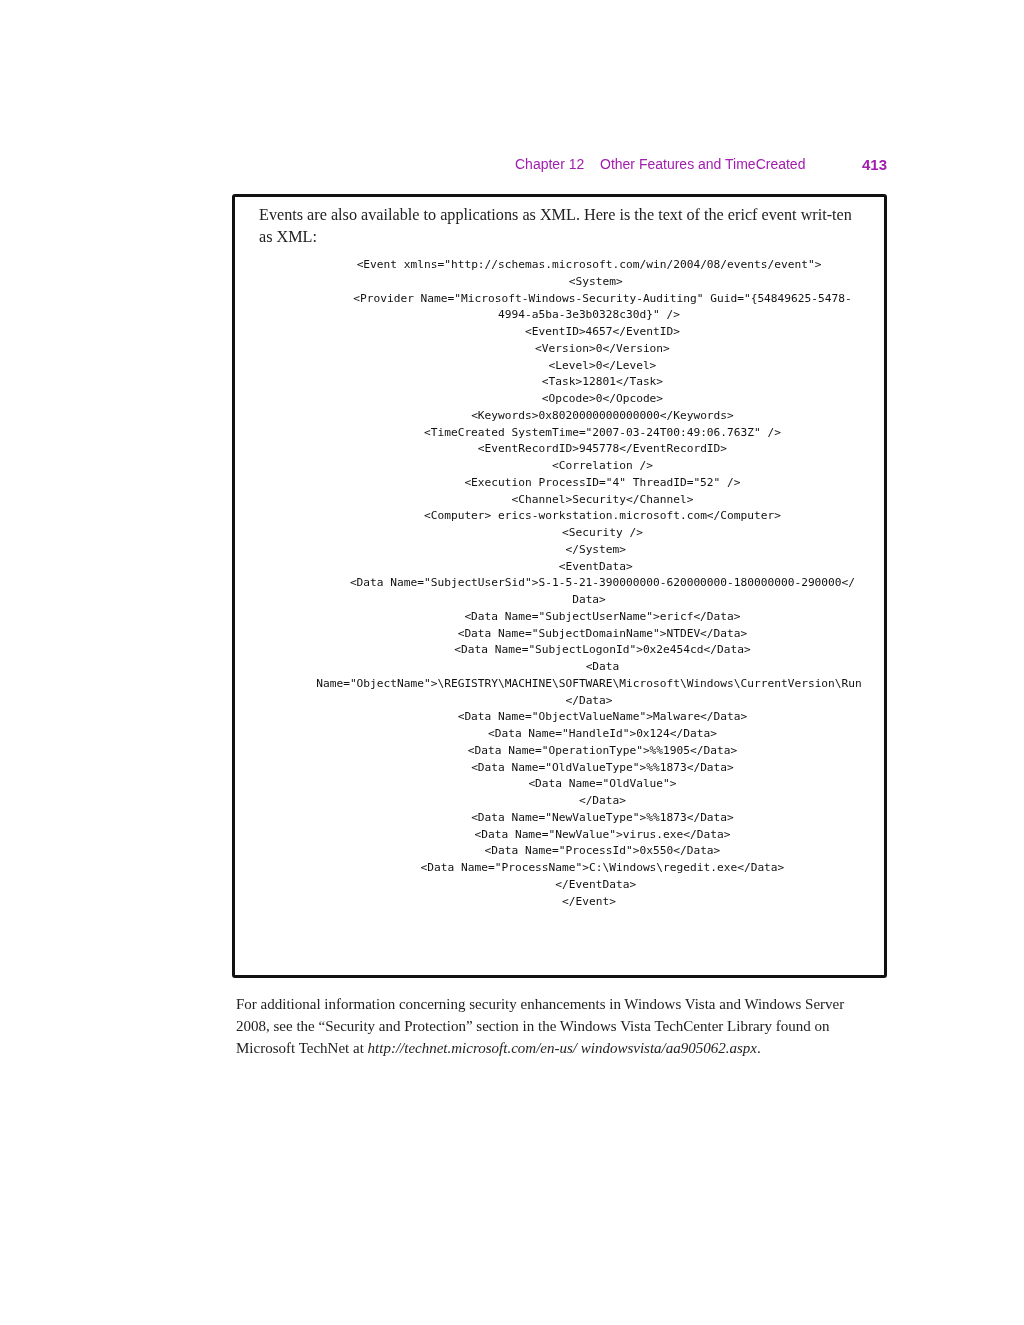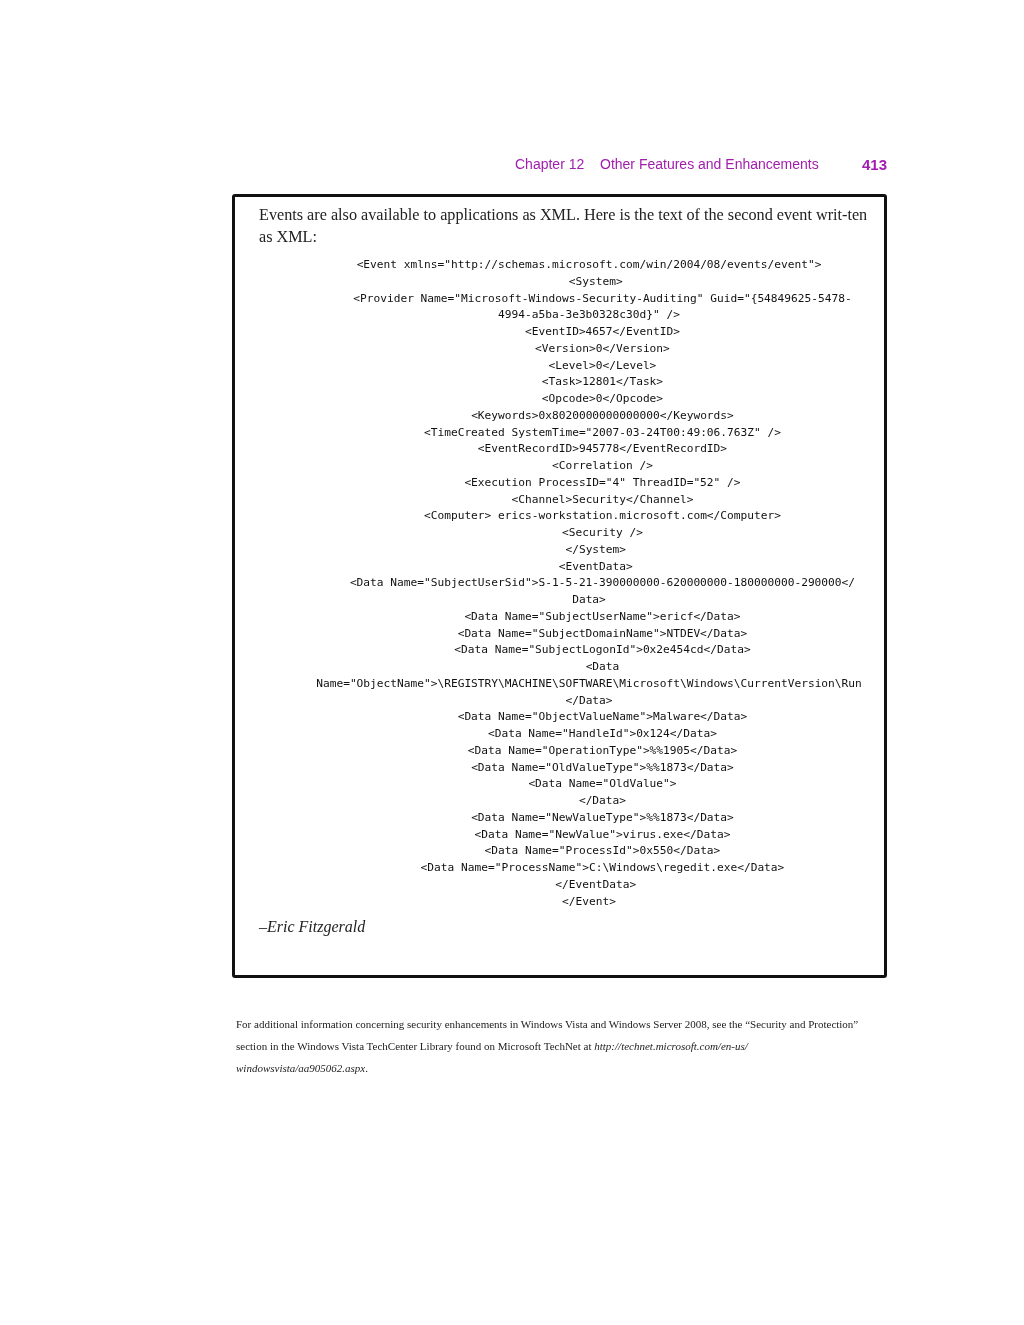--- a/index.html
+++ b/index.html
@@ -28,34 +28,33 @@
   .code .ln { display: block; height: 16.75px; text-align: center; }
   .attribution {
     position: absolute; left: 24px; top: 719px; width: 610px;
     font-family: "Liberation Serif", serif; font-style: italic; font-size: 16px; line-height: 22px; color: #222;
   }
   .attribution .role { padding-left: 8px; display: block; }
   .attribution .name { display: block; }
 
   .body-para {
     position: absolute; left: 236px; top: 993px; width: 630px;
-    font-family: "Liberation Serif", serif; font-size: 11px; line-height: 22px; color: #222; margin-top: 20px;
+    font-family: "Liberation Serif", serif; font-size: 15px; line-height: 22px; color: #222;
   }
   .body-para .url { font-style: italic; }
 </style>
 </head>
 <body>
 
 <div class="running-head">
   <span class="chap">Chapter 12</span>
-  <span class="title">Other Features and Enhancements</span>
+  <span class="title">Other Features and TimeCreated</span>
   <span class="pageno">413</span>
 </div>
 
 <div class="sidebar-box">
-  <div class="intro">Events are also available to applications as XML. Here is the text of the second event writ-ten as XML:</div>
+  <div class="intro">Events are also available to applications as XML. Here is the text of the ericf event writ-ten as XML:</div>
   <pre class="code" id="code-listing"><span class="ln">&lt;Event xmlns="http://schemas.microsoft.com/win/2004/08/events/event"&gt;</span><span class="ln">  &lt;System&gt;</span><span class="ln">    &lt;Provider Name="Microsoft-Windows-Security-Auditing" Guid="{54849625-5478-</span><span class="ln">4994-a5ba-3e3b0328c30d}" /&gt;</span><span class="ln">    &lt;EventID&gt;4657&lt;/EventID&gt;</span><span class="ln">    &lt;Version&gt;0&lt;/Version&gt;</span><span class="ln">    &lt;Level&gt;0&lt;/Level&gt;</span><span class="ln">    &lt;Task&gt;12801&lt;/Task&gt;</span><span class="ln">    &lt;Opcode&gt;0&lt;/Opcode&gt;</span><span class="ln">    &lt;Keywords&gt;0x8020000000000000&lt;/Keywords&gt;</span><span class="ln">    &lt;TimeCreated SystemTime="2007-03-24T00:49:06.763Z" /&gt;</span><span class="ln">    &lt;EventRecordID&gt;945778&lt;/EventRecordID&gt;</span><span class="ln">    &lt;Correlation /&gt;</span><span class="ln">    &lt;Execution ProcessID="4" ThreadID="52" /&gt;</span><span class="ln">    &lt;Channel&gt;Security&lt;/Channel&gt;</span><span class="ln">    &lt;Computer&gt; erics-workstation.microsoft.com&lt;/Computer&gt;</span><span class="ln">    &lt;Security /&gt;</span><span class="ln">  &lt;/System&gt;</span><span class="ln">  &lt;EventData&gt;</span><span class="ln">    &lt;Data Name="SubjectUserSid"&gt;S-1-5-21-390000000-620000000-180000000-290000&lt;/</span><span class="ln">Data&gt;</span><span class="ln">    &lt;Data Name="SubjectUserName"&gt;ericf&lt;/Data&gt;</span><span class="ln">    &lt;Data Name="SubjectDomainName"&gt;NTDEV&lt;/Data&gt;</span><span class="ln">    &lt;Data Name="SubjectLogonId"&gt;0x2e454cd&lt;/Data&gt;</span><span class="ln">    &lt;Data</span><span class="ln">Name="ObjectName"&gt;\REGISTRY\MACHINE\SOFTWARE\Microsoft\Windows\CurrentVersion\Run</span><span class="ln">&lt;/Data&gt;</span><span class="ln">    &lt;Data Name="ObjectValueName"&gt;Malware&lt;/Data&gt;</span><span class="ln">    &lt;Data Name="HandleId"&gt;0x124&lt;/Data&gt;</span><span class="ln">    &lt;Data Name="OperationType"&gt;%%1905&lt;/Data&gt;</span><span class="ln">    &lt;Data Name="OldValueType"&gt;%%1873&lt;/Data&gt;</span><span class="ln">    &lt;Data Name="OldValue"&gt;</span><span class="ln">    &lt;/Data&gt;</span><span class="ln">    &lt;Data Name="NewValueType"&gt;%%1873&lt;/Data&gt;</span><span class="ln">    &lt;Data Name="NewValue"&gt;virus.exe&lt;/Data&gt;</span><span class="ln">    &lt;Data Name="ProcessId"&gt;0x550&lt;/Data&gt;</span><span class="ln">    &lt;Data Name="ProcessName"&gt;C:\Windows\regedit.exe&lt;/Data&gt;</span><span class="ln">  &lt;/EventData&gt;</span><span class="ln">&lt;/Event&gt;</span></pre>
   <div class="attribution">
-    <span class="name">–Eric Fitzgerald</span>
   </div>
 </div>
 
 <div class="body-para"><span>For additional information concerning security enhancements in Windows Vista and Windows Server 2008, see the “Security and Protection” section in the Windows Vista TechCenter Library found on Microsoft TechNet at </span><span class="url">http://technet.microsoft.com/en-us/ windowsvista/aa905062.aspx</span><span>.</span></div>
 
 </body></html>

